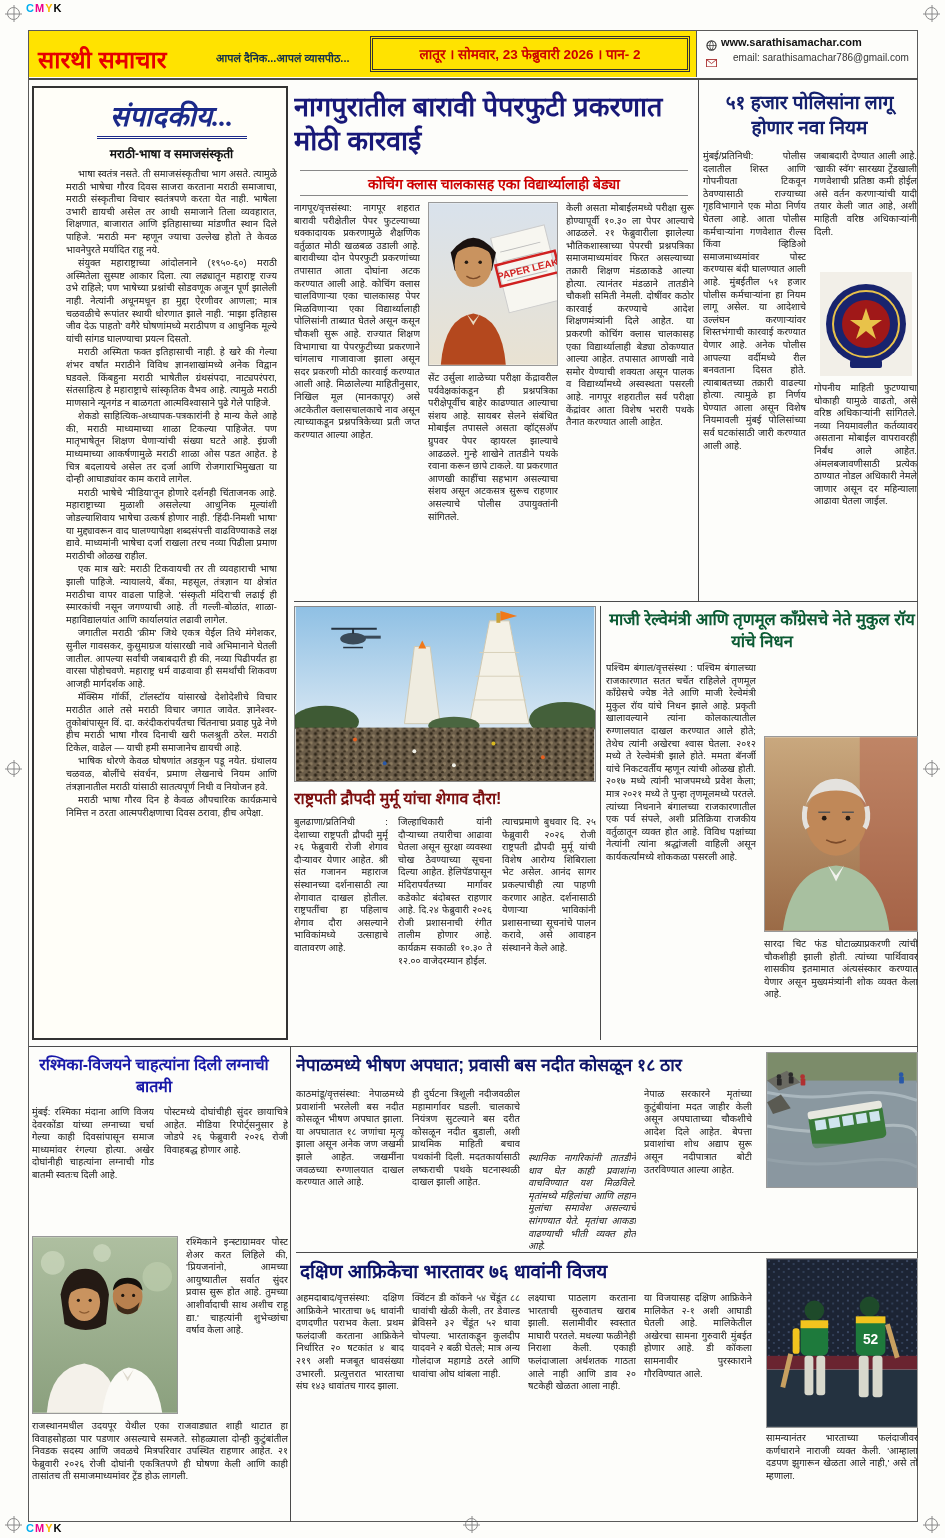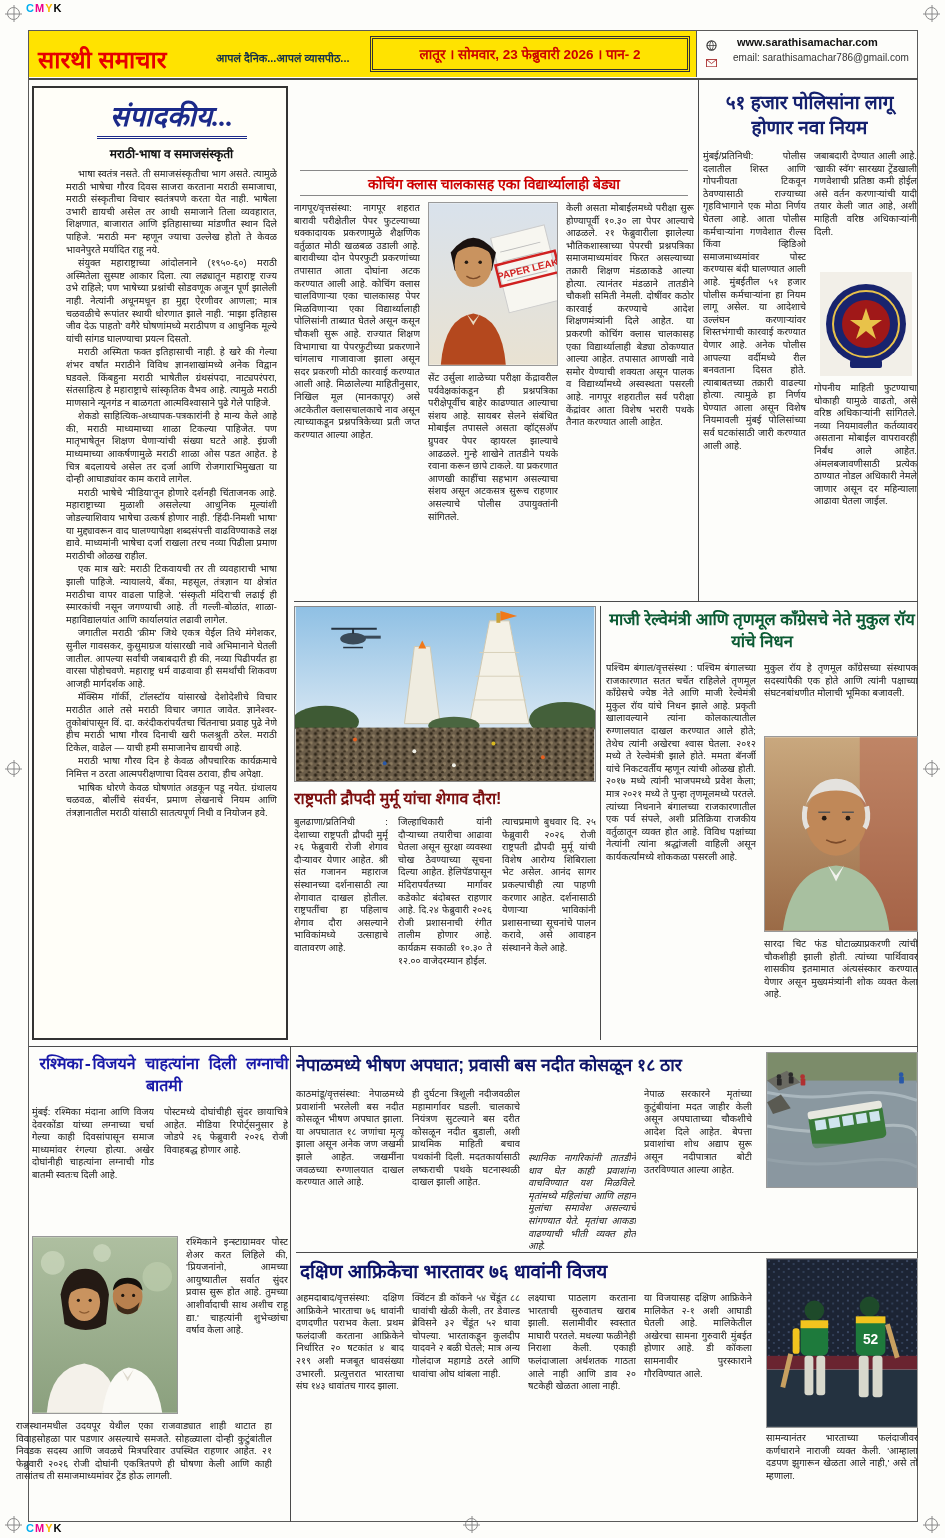--- a/index.html
+++ b/index.html
@@ -75,21 +75,21 @@
   <div class="abs regmark" style="left:465px;top:1518px;"></div>
 
   <div class="abs outerbox" style="left:28px;top:30px;width:890px;height:1492px;"></div>
 
   <div class="abs mast-yellow" style="left:29px;top:31px;width:668px;height:46px;"></div>
   <div class="abs paper-name" style="left:38px;top:42px;">सारथी समाचार</div>
   <div class="abs tagline" style="left:216px;top:50px;">आपलं दैनिक...आपलं व्यासपीठ...</div>
   <div class="abs datebox" style="left:370px;top:36px;width:320px;height:36px;">लातूर । सोमवार, 23 फेब्रुवारी 2026 । पान- 2</div>
 
   <div class="abs" style="left:706px;top:36px;width:208px;">
-    <div style="display:flex;align-items:center;gap:20px;">
+    <div style="display:flex;align-items:center;gap:4px;">
       <span style="display:inline-block;width:11px;height:11px;">
         <svg viewBox="0 0 12 12">
             <circle cx="6" cy="6" r="5" fill="none" stroke="#333" stroke-width="1.2"></circle>
             <path d="M1 6h10M6 1c2.5 2.5 2.5 7.5 0 10M6 1c-2.5 2.5-2.5 7.5 0 10" fill="none" stroke="#333" stroke-width="0.8"></path>
           </svg>
       </span>
       <span class="mast-web">www.sarathisamachar.com</span>
     </div>
     <div style="display:flex;align-items:center;gap:16px;margin-top:4px;">
       <span style="display:inline-block;width:11px;height:9px;">
@@ -109,25 +109,26 @@
     <div class="edit-head">मराठी-भाषा व समाजसंस्कृती</div>
     <div class="body-text" style="height:830px;">
       <p>भाषा स्वतंत्र नसते. ती समाजसंस्कृतीचा भाग असते. त्यामुळे मराठी भाषेचा गौरव दिवस साजरा करताना मराठी समाजाचा, मराठी संस्कृतीचा विचार स्वतंत्रपणे करता येत नाही. भाषेला उभारी द्यायची असेल तर आधी समाजाने तिला व्यवहारात, शिक्षणात, बाजारात आणि इतिहासाच्या मांडणीत स्थान दिले पाहिजे. 'मराठी मन' म्हणून ज्याचा उल्लेख होतो ते केवळ भावनेपुरते मर्यादित राहू नये.</p>
       <p>संयुक्त महाराष्ट्राच्या आंदोलनाने (१९५०-६०) मराठी अस्मितेला सुस्पष्ट आकार दिला. त्या लढ्यातून महाराष्ट्र राज्य उभे राहिले; पण भाषेच्या प्रश्नांची सोडवणूक अजून पूर्ण झालेली नाही. नेत्यांनी अधूनमधून हा मुद्दा ऐरणीवर आणला; मात्र चळवळीचे रूपांतर स्थायी धोरणात झाले नाही. 'माझा इतिहास जीव देऊ पाहतो' वगैरे घोषणांमध्ये मराठीपण व आधुनिक मूल्ये यांची सांगड घालण्याचा प्रयत्न दिसतो.</p>
       <p>मराठी अस्मिता फक्त इतिहासाची नाही. हे खरे की गेल्या शंभर वर्षांत मराठीने विविध ज्ञानशाखांमध्ये अनेक विद्वान घडवले. किंबहुना मराठी भाषेतील ग्रंथसंपदा, नाट्यपरंपरा, संतसाहित्य हे महाराष्ट्राचे सांस्कृतिक वैभव आहे. त्यामुळे मराठी माणसाने न्यूनगंड न बाळगता आत्मविश्वासाने पुढे गेले पाहिजे.</p>
       <p>शेकडो साहित्यिक-अध्यापक-पत्रकारांनी हे मान्य केले आहे की, मराठी माध्यमाच्या शाळा टिकल्या पाहिजेत. पण मातृभाषेतून शिक्षण घेणाऱ्यांची संख्या घटते आहे. इंग्रजी माध्यमाच्या आकर्षणामुळे मराठी शाळा ओस पडत आहेत. हे चित्र बदलायचे असेल तर दर्जा आणि रोजगाराभिमुखता या दोन्ही आघाड्यांवर काम करावे लागेल.</p>
       <p>मराठी भाषेचे 'मीडिया'तून होणारे दर्शनही चिंताजनक आहे. महाराष्ट्राच्या मुळाशी असलेल्या आधुनिक मूल्यांशी जोडल्याशिवाय भाषेचा उत्कर्ष होणार नाही. 'हिंदी-निमशी भाषा' या मुद्द्यावरून वाद घालण्यापेक्षा शब्दसंपत्ती वाढविण्याकडे लक्ष द्यावे. माध्यमांनी भाषेचा दर्जा राखला तरच नव्या पिढीला प्रमाण मराठीची ओळख राहील.</p>
       <p>एक मात्र खरे: मराठी टिकवायची तर ती व्यवहाराची भाषा झाली पाहिजे. न्यायालये, बँका, महसूल, तंत्रज्ञान या क्षेत्रांत मराठीचा वापर वाढला पाहिजे. 'संस्कृती मंदिरा'ची लढाई ही स्मारकांची नसून जगण्याची आहे. ती गल्ली-बोळांत, शाळा-महाविद्यालयांत आणि कार्यालयांत लढावी लागेल.</p>
       <p>जगातील मराठी 'क्रीम' जिथे एकत्र येईल तिथे मंगेशकर, सुनील गावसकर, कुसुमाग्रज यांसारखी नावे अभिमानाने घेतली जातील. आपल्या सर्वांची जबाबदारी ही की, नव्या पिढीपर्यंत हा वारसा पोहोचवणे. महाराष्ट्र धर्म वाढवावा ही समर्थांची शिकवण आजही मार्गदर्शक आहे.</p>
       <p>मॅक्सिम गॉर्की, टॉलस्टॉय यांसारखे देशोदेशीचे विचार मराठीत आले तसे मराठी विचार जगात जावेत. ज्ञानेश्वर-तुकोबांपासून विं. दा. करंदीकरांपर्यंतचा चिंतनाचा प्रवाह पुढे नेणे हीच मराठी भाषा गौरव दिनाची खरी फलश्रुती ठरेल. मराठी टिकेल, वाढेल — याची हमी समाजानेच द्यायची आहे.</p>
+      <p>भाषिक धोरणे केवळ घोषणांत अडकून पडू नयेत. ग्रंथालय चळवळ, बोलींचे संवर्धन, प्रमाण लेखनाचे नियम आणि तंत्रज्ञानातील मराठी यांसाठी सातत्यपूर्ण निधी व नियोजन हवे.</p>
       <p>मराठी भाषा गौरव दिन हे केवळ औपचारिक कार्यक्रमाचे निमित्त न ठरता आत्मपरीक्षणाचा दिवस ठरावा, हीच अपेक्षा.</p>
-      <p>भाषिक धोरणे केवळ घोषणांत अडकून पडू नयेत. ग्रंथालय चळवळ, बोलींचे संवर्धन, प्रमाण लेखनाचे नियम आणि तंत्रज्ञानातील मराठी यांसाठी सातत्यपूर्ण निधी व नियोजन हवे.</p>
     </div>
   </div>
 
+  <div class="abs hl-lead" style="left:294px;top:90px;width:400px;height:74px;">नागपुरातील बारावी पेपरफुटी प्रकरणात मोठी कारवाई</div>
   <div class="abs subhead" style="left:300px;top:170px;width:388px;height:26px;">कोचिंग क्लास चालकासह एका विद्यार्थ्यालाही बेड्या</div>
 
   <div class="abs body-text" style="left:294px;top:202px;width:126px;height:396px;">नागपूर/वृत्तसंस्था: नागपूर शहरात बारावी परीक्षेतील पेपर फुटल्याच्या धक्कादायक प्रकरणामुळे शैक्षणिक वर्तुळात मोठी खळबळ उडाली आहे. बारावीच्या दोन पेपरफुटी प्रकरणांच्या तपासात आता दोघांना अटक करण्यात आली आहे. कोचिंग क्लास चालविणाऱ्या एका चालकासह पेपर मिळविणाऱ्या एका विद्यार्थ्यालाही पोलिसांनी ताब्यात घेतले असून कसून चौकशी सुरू आहे. राज्यात शिक्षण विभागाचा या पेपरफुटीच्या प्रकरणाने चांगलाच गाजावाजा झाला असून सदर प्रकरणी मोठी कारवाई करण्यात आली आहे. मिळालेल्या माहितीनुसार, निखिल मूल (मानकापूर) असे अटकेतील क्लासचालकाचे नाव असून त्याच्याकडून प्रश्नपत्रिकेच्या प्रती जप्त करण्यात आल्या आहेत.</div>
 
   <figure class="abs" style="left:428px;top:202px;width:130px;height:164px;border:1px solid #999;">
     <svg viewBox="0 0 130 164">
       <defs>
         <linearGradient id="leadbg" x1="0" y1="0" x2="0" y2="1">
           <stop offset="0" stop-color="#d9e2ec"></stop>
             <stop offset="1" stop-color="#e9e2d2"></stop>
@@ -223,21 +224,20 @@
 
   <div class="abs hl-shegaon" style="left:294px;top:788px;width:302px;height:22px;">राष्ट्रपती द्रौपदी मुर्मू यांचा शेगाव दौरा!</div>
   <div class="abs body-text" style="left:294px;top:816px;width:94px;height:224px;">बुलढाणा/प्रतिनिधी : देशाच्या राष्ट्रपती द्रौपदी मुर्मू २६ फेब्रुवारी रोजी शेगाव दौऱ्यावर येणार आहेत. श्री संत गजानन महाराज संस्थानच्या दर्शनासाठी त्या शेगावात दाखल होतील. राष्ट्रपतींचा हा पहिलाच शेगाव दौरा असल्याने भाविकांमध्ये उत्साहाचे वातावरण आहे.</div>
   <div class="abs body-text" style="left:398px;top:816px;width:94px;height:224px;">जिल्हाधिकारी यांनी दौऱ्याच्या तयारीचा आढावा घेतला असून सुरक्षा व्यवस्था चोख ठेवण्याच्या सूचना दिल्या आहेत. हेलिपॅडपासून मंदिरापर्यंतच्या मार्गावर कडेकोट बंदोबस्त राहणार आहे. दि.२४ फेब्रुवारी २०२६ रोजी प्रशासनाची रंगीत तालीम होणार आहे. कार्यक्रम सकाळी १०.३० ते १२.०० वाजेदरम्यान होईल.</div>
   <div class="abs body-text" style="left:502px;top:816px;width:94px;height:224px;">त्याचप्रमाणे बुधवार दि. २५ फेब्रुवारी २०२६ रोजी राष्ट्रपती द्रौपदी मुर्मू यांची विशेष आरोग्य शिबिराला भेट असेल. आनंद सागर प्रकल्पाचीही त्या पाहणी करणार आहेत. दर्शनासाठी येणाऱ्या भाविकांनी प्रशासनाच्या सूचनांचे पालन करावे, असे आवाहन संस्थानने केले आहे.</div>
 
   <div class="abs vline" style="left:600px;top:606px;height:434px;"></div>
 
   <div class="abs hl-mukul" style="left:606px;top:608px;width:312px;height:46px;">माजी रेल्वेमंत्री आणि तृणमूल काँग्रेसचे नेते मुकुल रॉय यांचे निधन</div>
   <div class="abs body-text" style="left:606px;top:662px;width:150px;height:378px;">पश्चिम बंगाल/वृत्तसंस्था : पश्चिम बंगालच्या राजकारणात सतत चर्चेत राहिलेले तृणमूल काँग्रेसचे ज्येष्ठ नेते आणि माजी रेल्वेमंत्री मुकुल रॉय यांचे निधन झाले आहे. प्रकृती खालावल्याने त्यांना कोलकात्यातील रुग्णालयात दाखल करण्यात आले होते; तेथेच त्यांनी अखेरचा श्वास घेतला. २०१२ मध्ये ते रेल्वेमंत्री झाले होते. ममता बॅनर्जी यांचे निकटवर्तीय म्हणून त्यांची ओळख होती. २०१७ मध्ये त्यांनी भाजपमध्ये प्रवेश केला; मात्र २०२१ मध्ये ते पुन्हा तृणमूलमध्ये परतले. त्यांच्या निधनाने बंगालच्या राजकारणातील एक पर्व संपले, अशी प्रतिक्रिया राजकीय वर्तुळातून व्यक्त होत आहे. विविध पक्षांच्या नेत्यांनी त्यांना श्रद्धांजली वाहिली असून कार्यकर्त्यांमध्ये शोककळा पसरली आहे.</div>
-  <div class="abs body-text" style="left:764px;top:662px;width:154px;height:70px;">मुकुल रॉय हे तृणमूल काँग्रेसच्या संस्थापक सदस्यांपैकी एक होते आणि त्यांनी पक्षाच्या संघटनबांधणीत मोलाची भूमिका बजावली.</div>
   <figure class="abs" style="left:764px;top:736px;width:154px;height:196px;border:1px solid #999;">
     <svg viewBox="0 0 154 196">
       <defs>
         <linearGradient id="mbg" x1="0" y1="0" x2="0" y2="1">
           <stop offset="0" stop-color="#c9a87e"></stop>
             <stop offset="1" stop-color="#9a6a46"></stop>
         </linearGradient>
       </defs>
       <rect width="154" height="196" fill="url(#mbg)"></rect>
       <rect x="96" y="0" width="58" height="196" fill="#b45a4a" opacity="0.45"></rect>
@@ -249,21 +249,21 @@
       <path d="M54 76 h12 M78 76 h12" stroke="#555" stroke-width="1.4"></path>
       <path d="M62 104 q10 6 20 0" stroke="#7a4a2a" stroke-width="1.6" fill="none"></path>
       <path d="M18 196 q8 -62 54 -66 q46 4 54 66 Z" fill="#a8c0a0"></path>
       <path d="M64 130 l8 10 l8 -10 l-8 16 Z" fill="#f2f2ee"></path>
     </svg>
   </figure>
   <div class="abs body-text" style="left:764px;top:938px;width:154px;height:102px;">सारदा चिट फंड घोटाळ्याप्रकरणी त्यांची चौकशीही झाली होती. त्यांच्या पार्थिवावर शासकीय इतमामात अंत्यसंस्कार करण्यात येणार असून मुख्यमंत्र्यांनी शोक व्यक्त केला आहे.</div>
 
   <div class="abs hline" style="left:29px;top:1046px;width:889px;"></div>
 
-  <div class="abs hl-rash" style="left:36px;top:1054px;width:256px;height:46px;font-family:Liberation Mono, monospace;">रश्मिका-विजयने चाहत्यांना दिली लग्नाची बातमी</div>
+  <div class="abs hl-rash" style="left:26px;top:1054px;width:256px;height:46px;">रश्मिका-विजयने चाहत्यांना दिली लग्नाची बातमी</div>
   <div class="abs body-text" style="left:32px;top:1106px;width:122px;height:124px;">मुंबई: रश्मिका मंदाना आणि विजय देवरकोंडा यांच्या लग्नाच्या चर्चा गेल्या काही दिवसांपासून समाज माध्यमांवर रंगल्या होत्या. अखेर दोघांनीही चाहत्यांना लग्नाची गोड बातमी स्वतःच दिली आहे.</div>
   <div class="abs body-text" style="left:164px;top:1106px;width:124px;height:124px;">पोस्टमध्ये दोघांचीही सुंदर छायाचित्रे आहेत. मीडिया रिपोर्ट्सनुसार हे जोडपे २६ फेब्रुवारी २०२६ रोजी विवाहबद्ध होणार आहे.</div>
   <figure class="abs" style="left:32px;top:1236px;width:146px;height:178px;border:1px solid #999;">
     <svg viewBox="0 0 146 178">
       <defs>
         <linearGradient id="cbg" x1="0" y1="0" x2="0" y2="1">
           <stop offset="0" stop-color="#aebfa0"></stop>
             <stop offset="1" stop-color="#8ba07e"></stop>
         </linearGradient>
       </defs>
@@ -281,21 +281,21 @@
       <ellipse cx="96" cy="60" rx="15" ry="18" fill="#b8804e"></ellipse>
       <path d="M81 54 q15 -14 30 0 q-1 -13 -15 -13 q-14 0 -15 13 Z" fill="#14100c"></path>
       <path d="M84 66 q12 14 24 0 l-2 8 q-10 8 -20 0 Z" fill="#2a1c12" opacity="0.85"></path>
       <circle cx="91" cy="59" r="1.6" fill="#1c140e"></circle>
         <circle cx="102" cy="59" r="1.6" fill="#1c140e"></circle>
       <path d="M70 178 q6 -42 27 -46 q28 4 34 46 Z" fill="#fbfaf6"></path>
       <path d="M90 134 l6 8 l6 -8 l-6 12 Z" fill="#ddd8cc"></path>
     </svg>
   </figure>
   <div class="abs body-text" style="left:186px;top:1236px;width:102px;height:178px;">रश्मिकाने इन्स्टाग्रामवर पोस्ट शेअर करत लिहिले की, 'प्रियजनांनो, आमच्या आयुष्यातील सर्वात सुंदर प्रवास सुरू होत आहे. तुमच्या आशीर्वादाची साथ अशीच राहू द्या.' चाहत्यांनी शुभेच्छांचा वर्षाव केला आहे.</div>
-  <div class="abs body-text" style="left:16px;top:1420px;width:256px;height:98px;">राजस्थानमधील उदयपूर येथील एका राजवाड्यात शाही थाटात हा विवाहसोहळा पार पडणार असल्याचे समजते. सोहळ्याला दोन्ही कुटुंबांतील निवडक सदस्य आणि जवळचे मित्रपरिवार उपस्थित राहणार आहेत. २१ फेब्रुवारी २०२६ रोजी दोघांनी एकत्रितपणे ही घोषणा केली आणि काही तासांतच ती समाजमाध्यमांवर ट्रेंड होऊ लागली.</div>
+  <div class="abs body-text" style="left:32px;top:1420px;width:256px;height:98px;">राजस्थानमधील उदयपूर येथील एका राजवाड्यात शाही थाटात हा विवाहसोहळा पार पडणार असल्याचे समजते. सोहळ्याला दोन्ही कुटुंबांतील निवडक सदस्य आणि जवळचे मित्रपरिवार उपस्थित राहणार आहेत. २१ फेब्रुवारी २०२६ रोजी दोघांनी एकत्रितपणे ही घोषणा केली आणि काही तासांतच ती समाजमाध्यमांवर ट्रेंड होऊ लागली.</div>
 
   <div class="abs vline" style="left:290px;top:1046px;height:476px;"></div>
 
   <div class="abs hl-navy" style="left:296px;top:1054px;width:464px;height:26px;">नेपाळमध्ये भीषण अपघात; प्रवासी बस नदीत कोसळून १८ ठार</div>
   <figure class="abs" style="left:766px;top:1052px;width:152px;height:136px;border:1px solid #999;">
     <svg viewBox="0 0 152 136">
       <rect width="152" height="30" fill="#7c8c6a"></rect>
       <rect y="28" width="152" height="108" fill="#8a98a0"></rect>
       <path d="M0 40 q40 8 80 2 t72 6" stroke="#b8c4ca" stroke-width="3" fill="none" opacity="0.7"></path>
       <path d="M0 74 q50 10 100 2 t52 8" stroke="#c4ced2" stroke-width="3" fill="none" opacity="0.6"></path>

